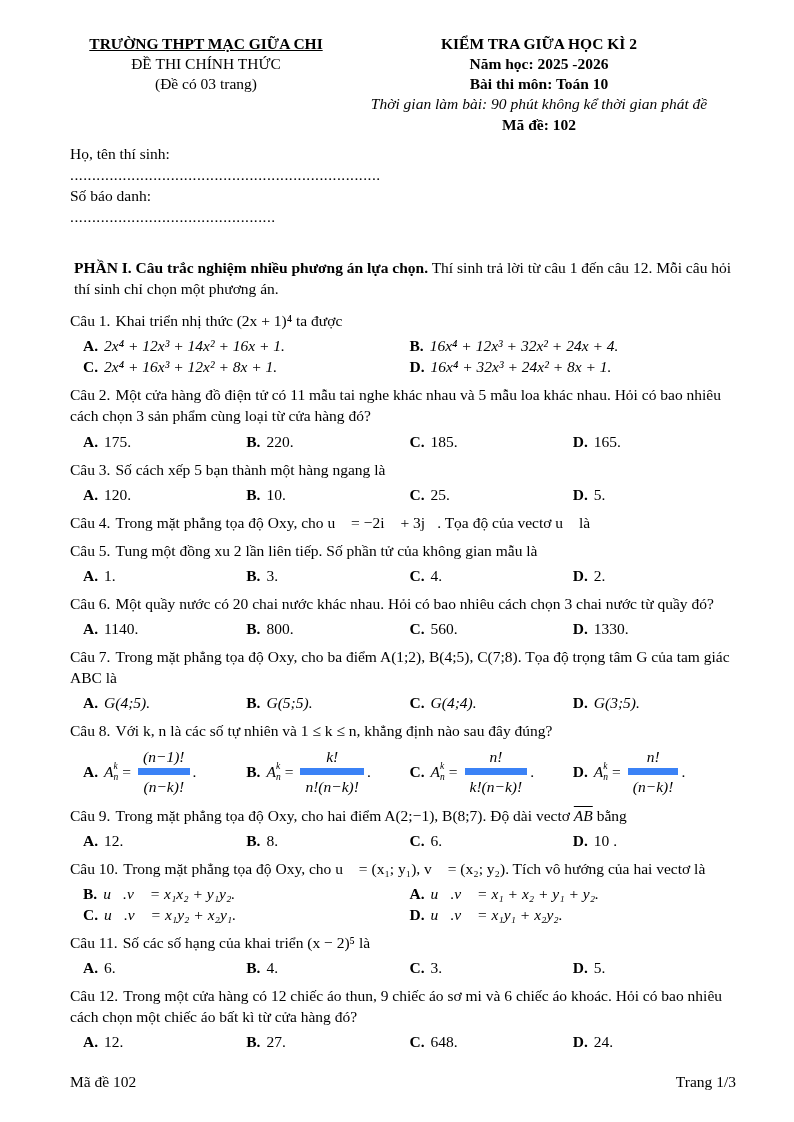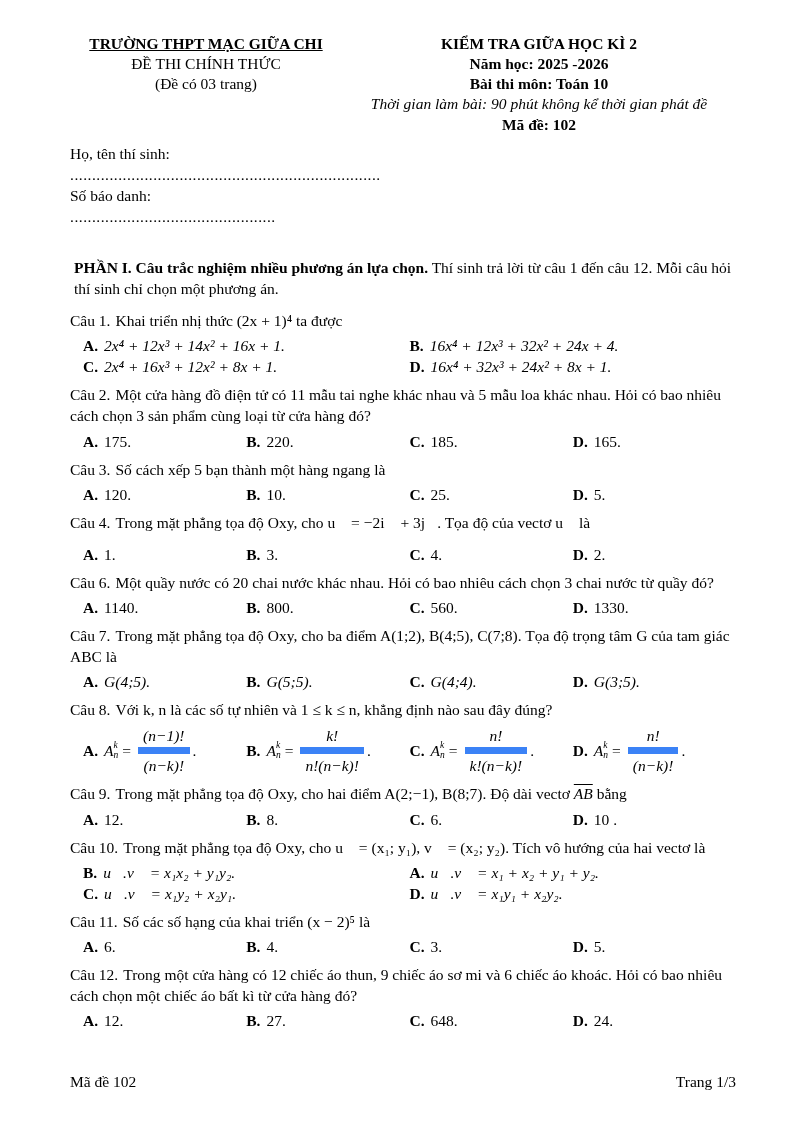--- a/index.html
+++ b/index.html
@@ -107,20 +107,21 @@
     <span class="opt"><span class="ok">C.</span><span>25.</span></span>
     <span class="opt"><span class="ok">D.</span><span>5.</span></span>
   </div>
 </div>
 
 <div class="q">
   <p class="qt"><span class="ql">Câu 4.</span><span>Trong mặt phẳng tọa độ Oxy, cho u⃗ = −2i⃗ + 3j⃗. Tọa độ của vectơ u⃗ là</span></p>
 </div>
 
 <div class="q">
+  <p class="qt"><span class="ql">Câu 5.</span><span>Tung một đồng xu 2 lần liên tiếp. Số phần tử của không gian mẫu là</span></p>
   <div class="opts c4">
     <span class="opt"><span class="ok">A.</span><span>1.</span></span>
     <span class="opt"><span class="ok">B.</span><span>3.</span></span>
     <span class="opt"><span class="ok">C.</span><span>4.</span></span>
     <span class="opt"><span class="ok">D.</span><span>2.</span></span>
   </div>
 </div>
 
 <div class="q">
   <p class="qt"><span class="ql">Câu 6.</span><span>Một quầy nước có 20 chai nước khác nhau. Hỏi có bao nhiêu cách chọn 3 chai nước từ quầy đó?</span></p>

